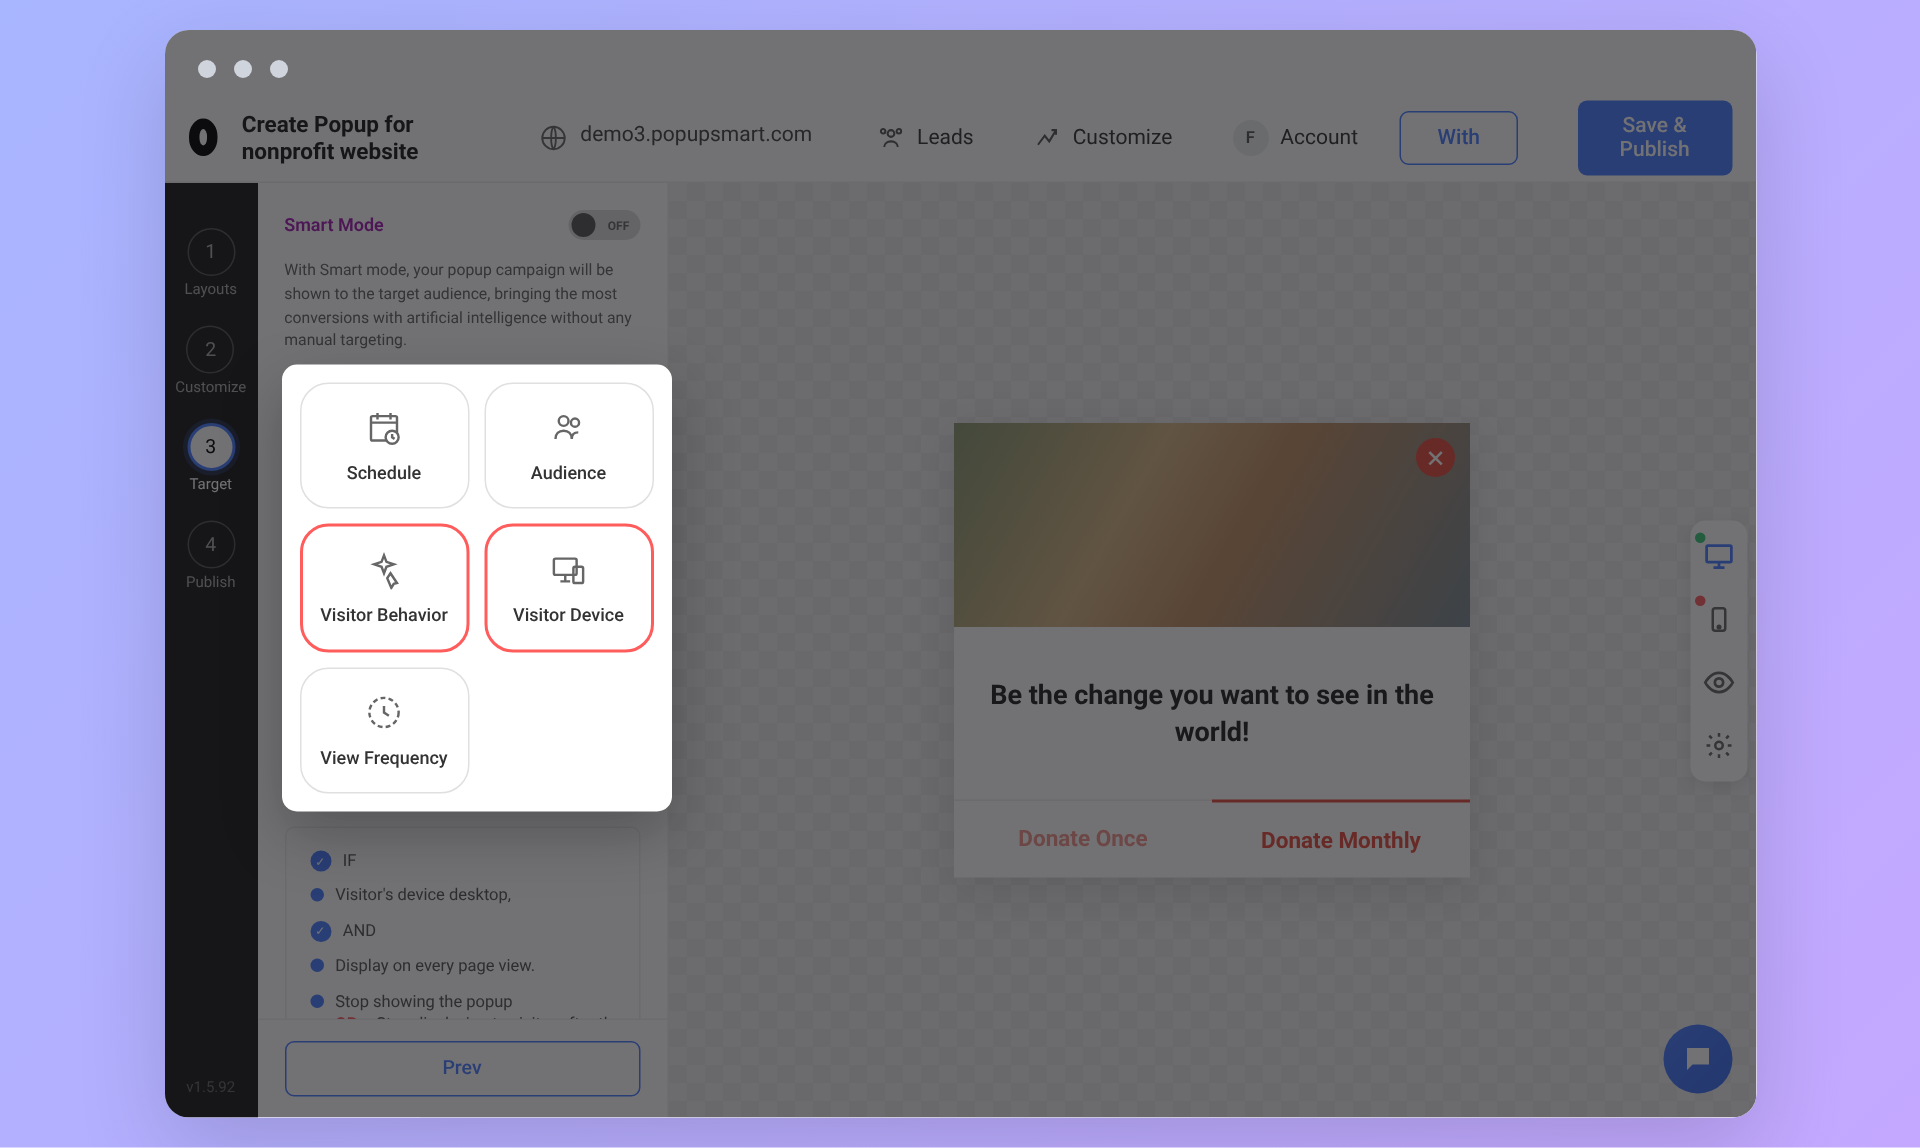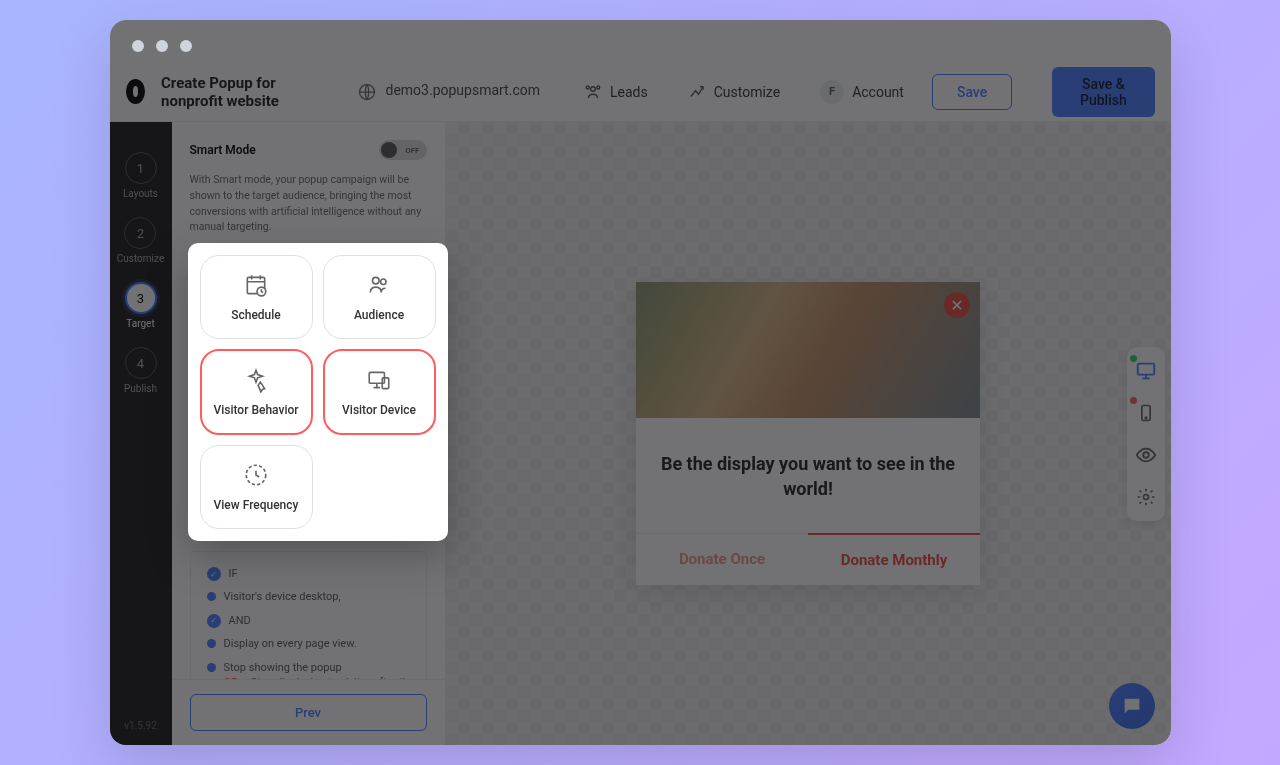--- a/index.html
+++ b/index.html
@@ -50,36 +50,36 @@
       position: relative;
     }
     .logo::after { content:''; position:absolute; inset:4px; border-radius:50%; background:#fff; }
     .page-title { font-weight: 700; font-size: 15px; color: #1a1a1a; }
     .domain-wrap { display: flex; align-items: flex-start; gap: 8px; color: #444; font-size: 14px; margin-left: 12px; }
     .globe-icon { width: 20px; height: 20px; }
     .header-spacer { flex: 1; }
     .header-link { display: flex; align-items: center; gap: 8px; font-size: 14px; color: #333; padding: 0 12px; cursor: pointer; }
     .avatar-badge { width: 24px; height: 24px; border-radius: 50%; background: #e8ede8; display: flex; align-items: center; justify-content: center; font-size: 11px; font-weight: 600; color: #555; }
     .btn-outline { padding: 9px 24px; border: 1px solid #4a7dff; color: #4a7dff; background: #fff; border-radius: 6px; font-size: 14px; font-weight: 500; cursor:pointer; }
-    .btn-primary { padding: 9px 18px; background: #4a7dff; color: #0f172a; border: none; border-radius: 6px; font-size: 14px; font-weight: 500; cursor:pointer;margin-left:24px; }
+    .btn-primary { padding: 9px 18px; background: #4a7dff; color: #ffffff; border: none; border-radius: 6px; font-size: 14px; font-weight: 500; cursor:pointer;margin-left:24px; }
     .main-row { flex: 1; display: flex; min-height: 0; }
     .left-rail {
       width: 62px; background: #1a1a1a; display: flex; flex-direction: column; align-items: center; padding-top: 30px; gap: 18px; position: relative;
     }
     .rail-step { display:flex; flex-direction:column; align-items:center; gap:4px; color:#aaa; font-size:10px; cursor:pointer; }
     .rail-circle { width:32px; height:32px; border-radius:50%; border:1px solid #555; display:flex; align-items:center; justify-content:center; font-size:13px; color:#aaa; }
     .rail-step.active .rail-circle { background:#fff; color:#000; border:2px solid #4a7dff; box-shadow: 0 0 0 3px rgba(74,125,255,0.2); }
     .rail-step.active { color:#fff; }
     .rail-version { position:absolute; bottom:14px; color:#666; font-size:10px; }
     .config-panel {
       width: 274px; background: #fff; display: flex; flex-direction: column; position: relative; border-right:1px solid #eee;
     }
     .panel-body { flex:1; overflow-y:auto; padding: 18px 18px 12px; }
     .smart-row { display:flex; align-items:center; justify-content:space-between; margin-bottom:12px; }
-    .smart-label { font-size:12px; font-weight:600; color:#000000; }
+    .smart-label { font-size:12px; font-weight:600; color:#a21caf; }
     .toggle { width:48px; height:20px; background:#ddd; border-radius:12px; position:relative; display:flex; align-items:center; }
     .toggle-knob { width:16px; height:16px; border-radius:50%; background:#555; position:absolute; left:2px; }
     .toggle-label { font-size:8px; font-weight:700; color:#666; position:absolute; right:7px; }
     .smart-desc { font-size:10.5px; color:#666; line-height:1.5; margin-bottom:18px; }
     .segment-label { font-size:11px; color:#555; margin-bottom:10px; }
     .target-card { border:1px solid #e0e0e0; border-radius:8px; padding:16px 8px; display:flex; flex-direction:column; align-items:center; gap:10px; cursor:pointer; background:#fff; }
     .target-card.selected { border:2px solid #ff5c5c; }
     .card-icon { width:26px; height:26px; display:flex; align-items:center; justify-content:center; color:#555; }
     .card-label { font-size:12px; font-weight:500; color:#333; text-align:center; }
     .settings-label { font-size:11px; color:#555; margin-top:8px; margin-bottom:10px; }
@@ -189,21 +189,21 @@
               <path d="M4 18l6-8 4 5 6-10"></path>
               <path d="M16 5h4v4"></path>
             </svg>
         </span>
         <span>Customize</span>
       </div>
       <div class="header-link">
         <div class="avatar-badge">F</div>
         <span>Account</span>
       </div>
-      <button class="btn-outline">Save</button>
+      <button class="btn-outline">With</button>
       <button class="btn-primary">Save &amp; Publish</button>
     </div>
 
     <div class="main-row">
 
       <div class="left-rail">
         <div class="rail-step">
           <div class="rail-circle">1</div>
           <span>Layouts</span>
         </div>
@@ -269,21 +269,21 @@
         </div>
       </div>
 
       <div class="preview-area">
 
         <div class="popup-preview">
           <div class="popup-img">
             <div class="popup-close">✕</div>
           </div>
           <div class="popup-body">
-            <h2 class="popup-head">Be the display you want to see in the world!</h2>
+            <h2 class="popup-head">Be the change you want to see in the world!</h2>
           </div>
           <div class="popup-tabs">
             <div class="popup-tab once">Donate Once</div>
             <div class="popup-tab monthly">Donate Monthly</div>
           </div>
         </div>
 
         <div class="device-rail">
           <div class="device-btn active">
             <div class="status-dot green"></div>

